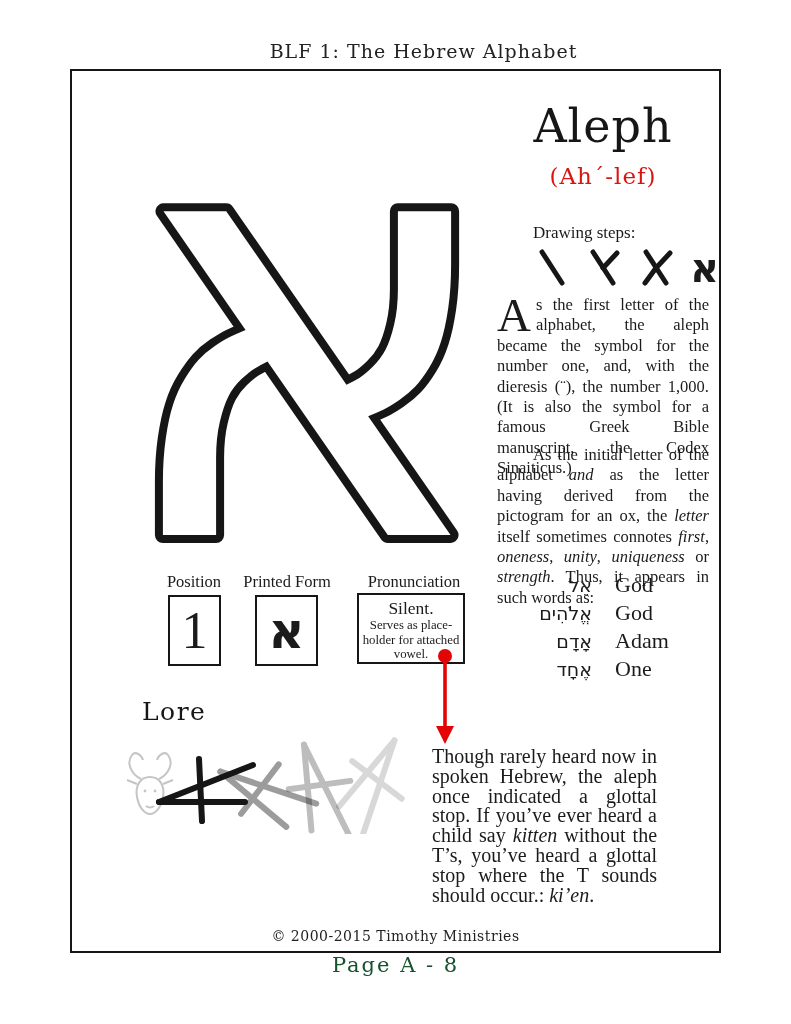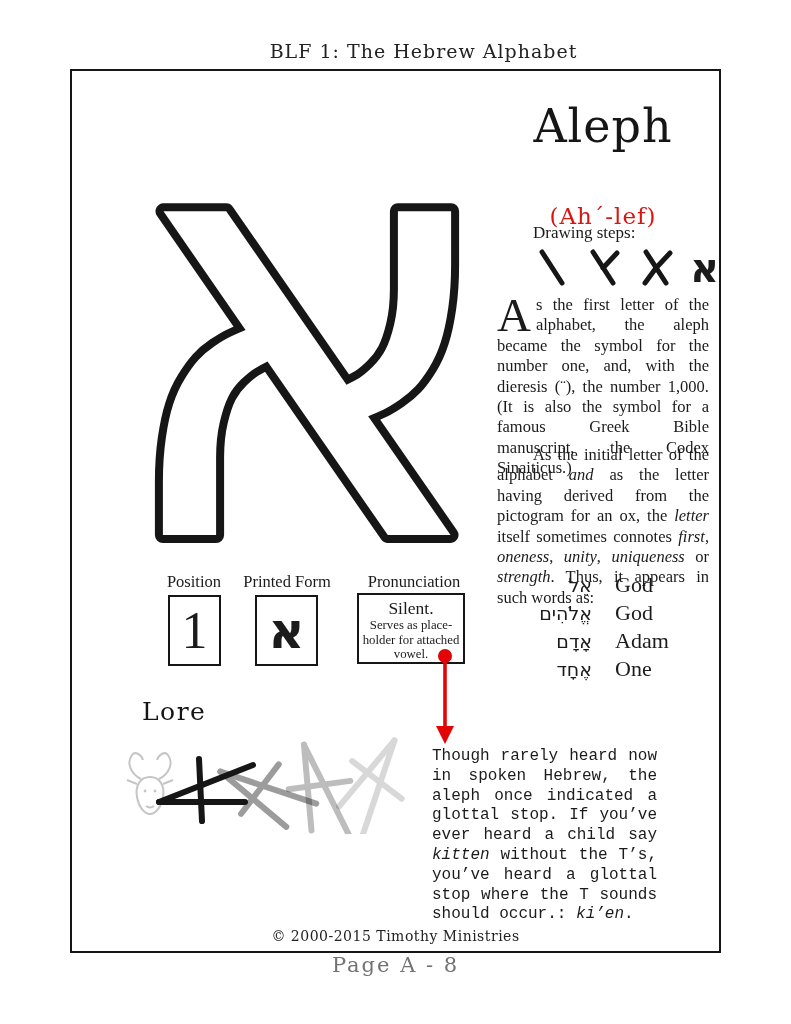--- a/index.html
+++ b/index.html
@@ -21,21 +21,21 @@
   .big-aleph svg{overflow:visible;}
   .big-aleph text{
     font-family:"DejaVu Sans",sans-serif;font-size:592px;
     fill:#ffffff;stroke:#161616;stroke-width:16px;stroke-linejoin:round;paint-order:stroke;
   }
 
   
   .letter-title{position:absolute;left:425px;top:30px;width:212px;text-align:center;
     font-size:46px;letter-spacing:1px;line-height:50px;color:#161616;}
   .letter-pron{position:absolute;left:425px;top:92px;width:212px;text-align:center;
-    font-size:23px;letter-spacing:1px;color:var(--accent-red,#d9150f);margin-top:40px;}
+    font-size:23px;letter-spacing:1px;color:var(--accent-red,#d9150f);}
 
   .steps-label{position:absolute;left:461px;top:152px;font-size:17px;}
   .steps-row{position:absolute;left:459px;top:176px;display:flex;align-items:flex-end;gap:13px;}
   .steps-row svg{display:block;}
   .step-stroke{stroke:#161616;stroke-width:5;stroke-linecap:round;fill:none;}
   .step-final{font-family:"DejaVu Sans",sans-serif;font-size:40px;line-height:38px;font-weight:600;}
 
   .para{position:absolute;left:425px;width:212px;text-align:justify;
     font-size:16.5px;line-height:20.4px;}
   .para-1{top:224px;}
@@ -68,26 +68,26 @@
   .callout-arrow{position:absolute;left:362px;top:577px;}
 
   
   .lore-heading{position:absolute;left:70px;top:626px;font-size:25px;letter-spacing:1.5px;color:#161616;}
   .lore-art{position:absolute;left:30px;top:658px;}
   .lore-para{position:absolute;left:38px;top:750px;width:272px;text-align:justify;
     font-size:16.5px;line-height:19.6px;}
 
   
   .callout-para{position:absolute;left:360px;top:676px;width:225px;text-align:justify;
-    font-size:16px;line-height:19.8px;font-family:Liberation Mono, monospace;}
+    font-size:20px;line-height:19.8px;}
 
   .copyright{position:absolute;left:0;top:857px;width:100%;text-align:center;
     font-size:14px;letter-spacing:.5px;color:#222;}
   .page-number{position:absolute;top:953px;left:0;width:100%;text-align:center;
-    font-size:21px;letter-spacing:2px;color:#737373;}
+    font-size:21px;letter-spacing:2px;color:#14532d;}
 </style>
 </head>
 <body>
 
 <div class="page-header deco">BLF 1: The Hebrew Alphabet</div>
 
 <div class="page-box">
 
   <div class="big-aleph">
     <svg width="370" height="444" viewBox="0 0 370 444">

